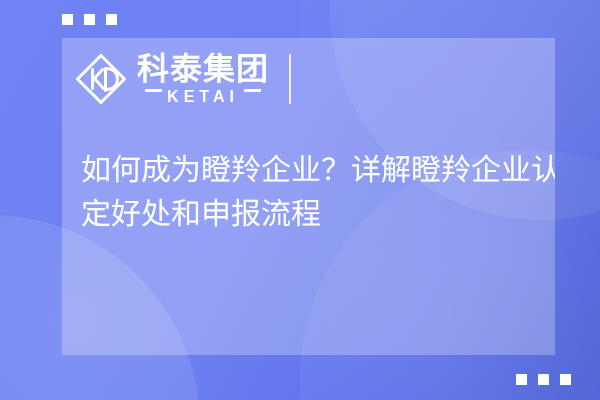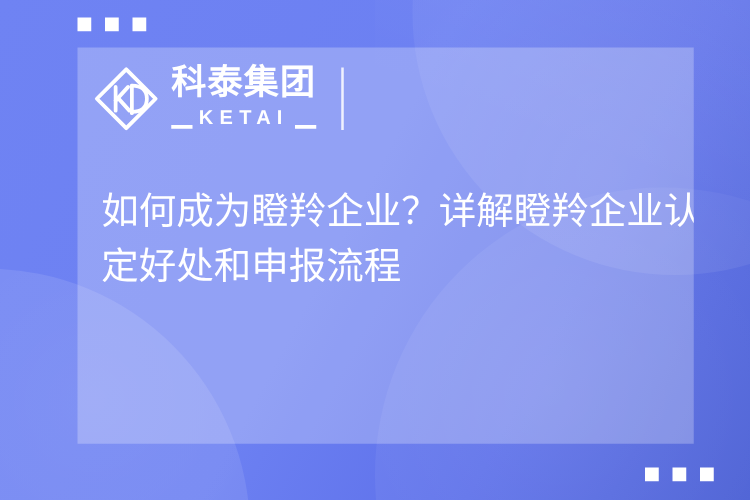--- a/index.html
+++ b/index.html
@@ -105,30 +105,30 @@
   }
   .brand-mark svg { display: block; }
 
   .brand-words {
     display: flex;
     flex-direction: column;
     align-items: center;
     line-height: 1;
   }
   .brand-cn {
-    font-family: Liberation Mono, monospace;
-    font-size: 28px;
+    font-family: Liberation Sans, sans-serif;
+    font-size: 32px;
     font-weight: 700;
     color: #ffffff;
     letter-spacing: 1px;
     white-space: nowrap;
   }
   .brand-en-row {
     display: flex;
-    align-items: flex-end;
+    align-items: flex-start;
     gap: 5px;
     margin-top: 4px;
   }
   .brand-rule {
     width: 17px;
     height: 3px;
     background: #ffffff;
   }
   .brand-en {
     font-family: "Liberation Sans", sans-serif;

